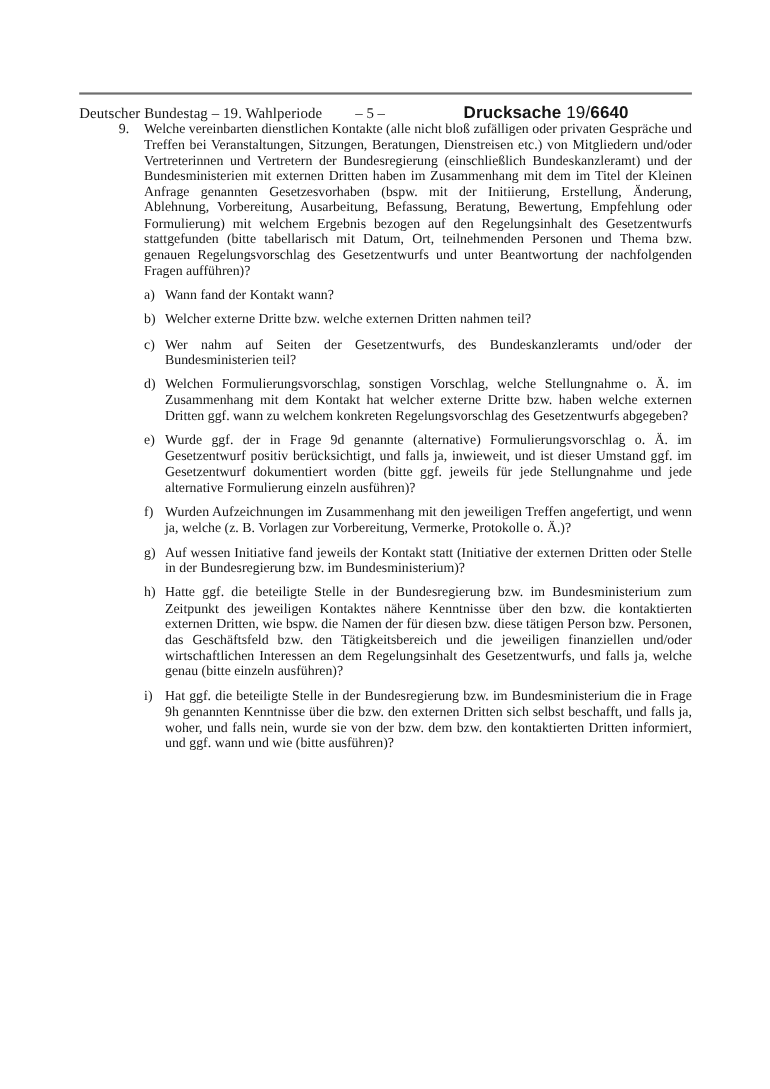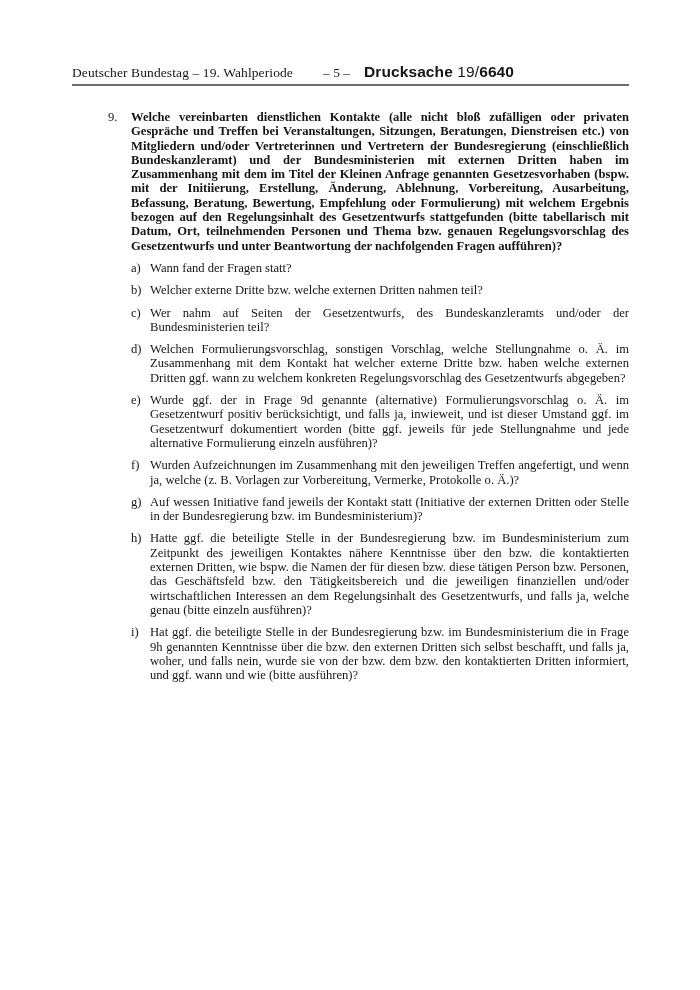--- a/index.html
+++ b/index.html
@@ -35,26 +35,27 @@
     letter-spacing:0.1px;
     white-space:nowrap;
   }
   .header-center{
     flex:0 0 auto;
     font-size:13.5px;
     transform:translateX(-14px);
   }
   .header-right{
     flex:1 1 0;
-    text-align:left;
+    text-align:center;
     font-family:"Liberation Sans", sans-serif;
     font-size:15.5px;
     font-weight:700;
     white-space:nowrap;
     letter-spacing:0.1px;
+    margin-top:31px;
   }
   .header-right .period{font-weight:400;}
   .header-rule{
     position:absolute;
     left:72px;right:71px;top:84px;
     height:2px;
     background:var(--rule-color);
   }
   
   .doc-body{
@@ -69,21 +70,20 @@
     margin-left:36px;
   }
   .question-number{
     flex:0 0 23px;
   }
   .question-text{
     flex:1 1 auto;
     text-align:justify;
     text-align-last:left;
     hyphens:auto;
-    font-weight:bold;
     -webkit-hyphens:auto;
   }
   .sub-questions{
     margin-left:59px;
     margin-top:8px;
   }
   .sub-question{
     display:flex;
     margin-top:8px;
   }
@@ -114,21 +114,21 @@
   <div class="doc-body">
 
     <div class="question-row">
       <span class="question-number">9.</span>
       <p class="question-text">Welche vereinbarten dienstlichen Kontakte (alle nicht bloß zufälligen oder privaten Gespräche und Treffen bei Veranstaltungen, Sitzungen, Beratungen, Dienstreisen etc.) von Mitgliedern und/oder Vertreterinnen und Vertretern der Bundesregierung (einschließlich Bundeskanzleramt) und der Bundesministerien mit externen Dritten haben im Zusammenhang mit dem im Titel der Kleinen Anfrage genannten Gesetzesvorhaben (bspw. mit der Initiierung, Erstellung, Änderung, Ablehnung, Vorbereitung, Ausarbeitung, Befassung, Beratung, Bewertung, Empfehlung oder Formulierung) mit welchem Ergebnis bezogen auf den Regelungsinhalt des Gesetzentwurfs stattgefunden (bitte tabellarisch mit Datum, Ort, teilnehmenden Personen und Thema bzw. genauen Regelungsvorschlag des Gesetzentwurfs und unter Beantwortung der nachfolgenden Fragen aufführen)?</p>
     </div>
 
     <div class="sub-questions">
       <div class="sub-question">
         <span class="sub-label">a)</span>
-        <p class="sub-text">Wann fand der Fragen statt?</p>
+        <p class="sub-text">Wann fand der Kontakt wann?</p>
       </div>
       <div class="sub-question">
         <span class="sub-label">b)</span>
         <p class="sub-text">Welcher externe Dritte bzw. welche externen Dritten nahmen teil?</p>
       </div>
       <div class="sub-question">
         <span class="sub-label">c)</span>
         <p class="sub-text">Wer nahm auf Seiten der Gesetzentwurfs, des Bundeskanzleramts und/oder der Bundesministerien teil?</p>
       </div>
       <div class="sub-question">

